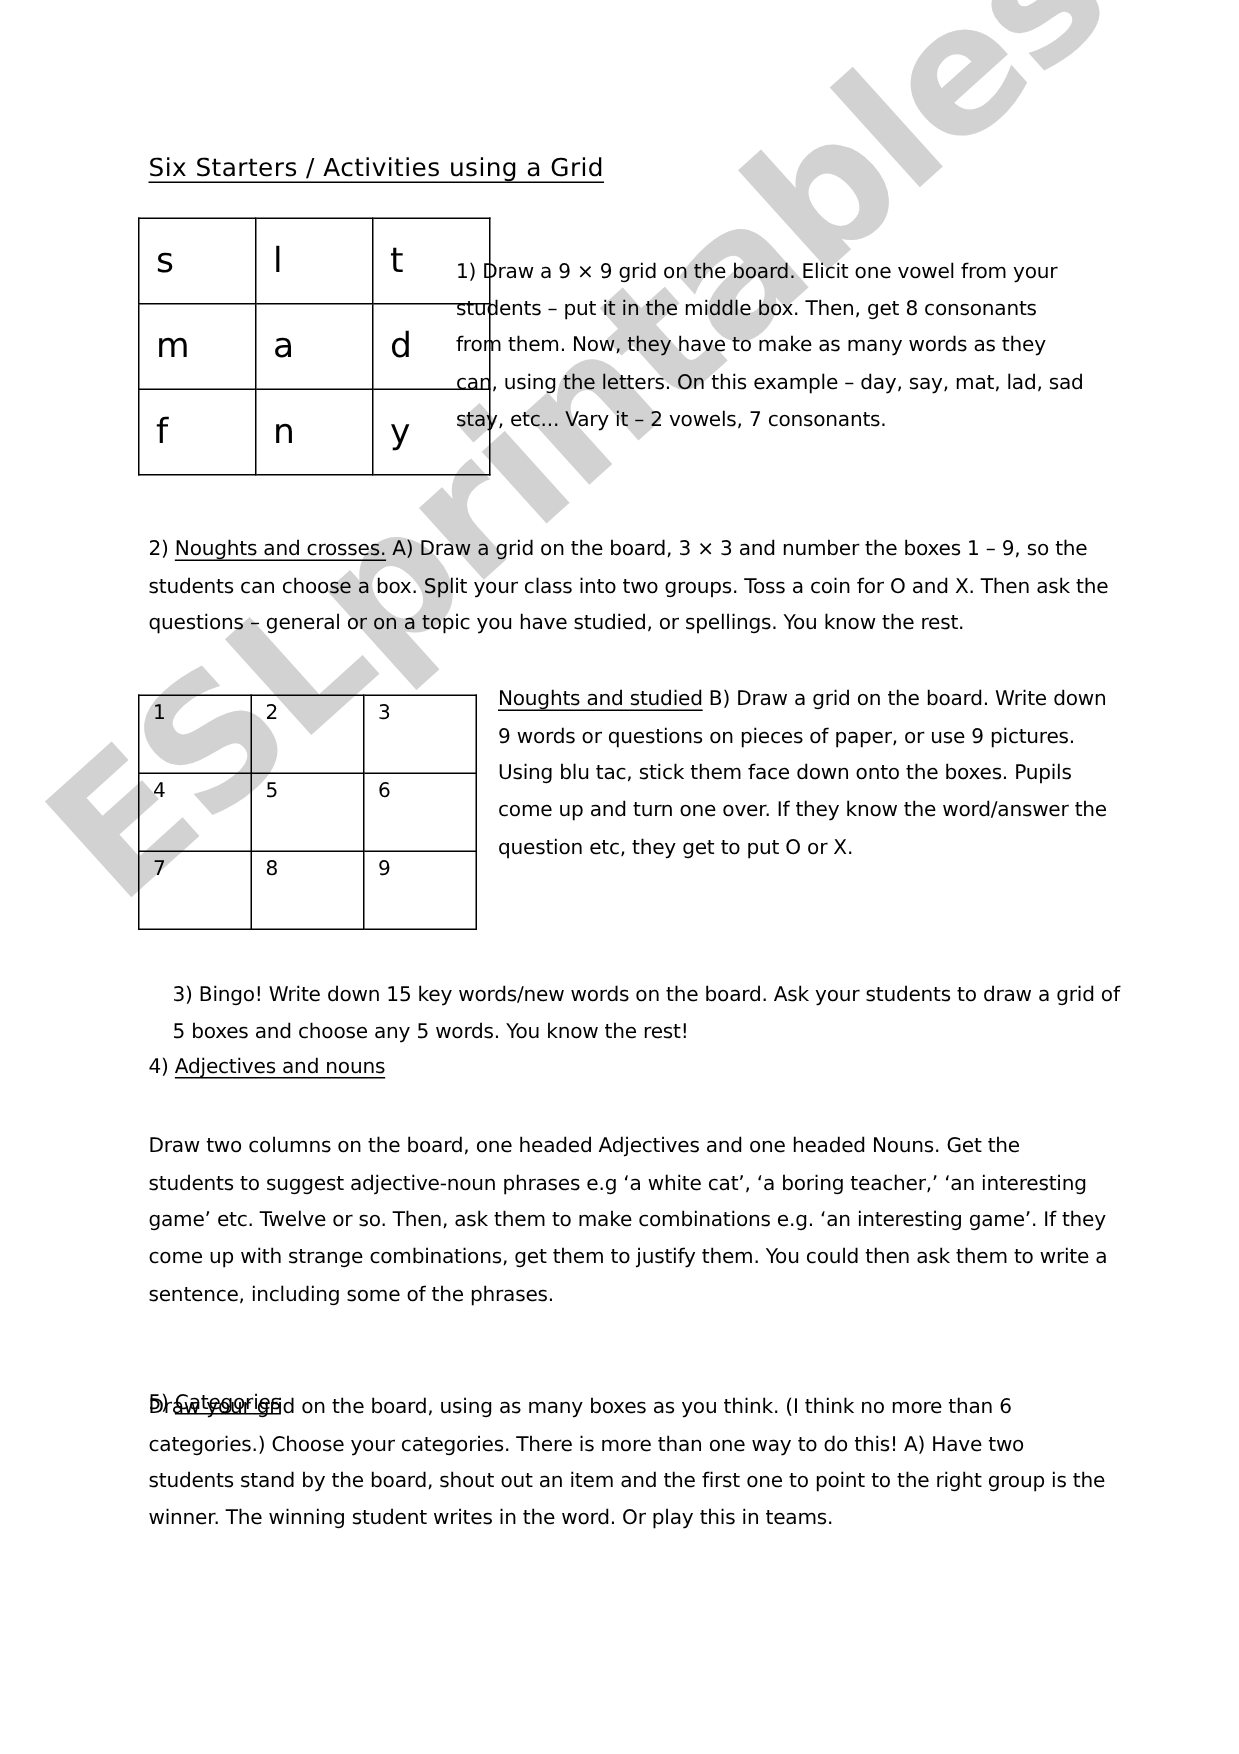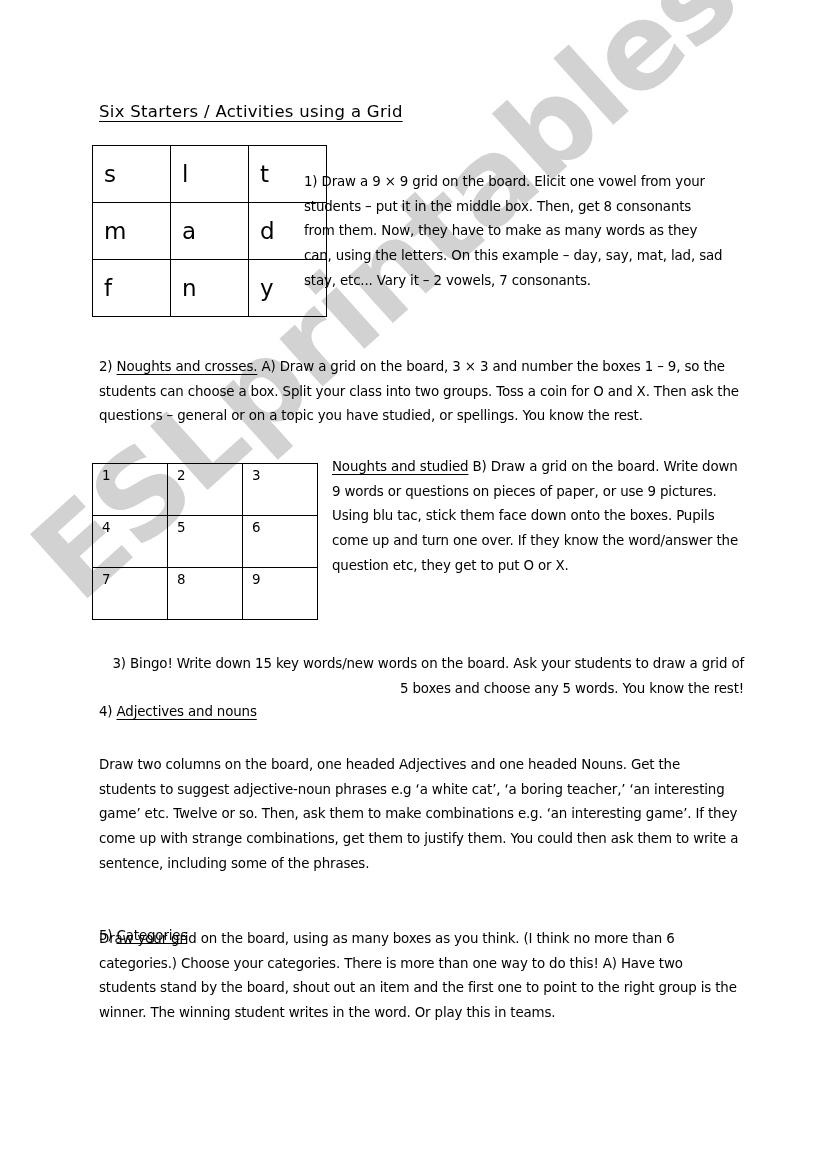--- a/index.html
+++ b/index.html
@@ -170,21 +170,21 @@
       <tr>
         <td>7</td>
         <td>8</td>
         <td>9</td>
       </tr>
     </tbody>
       </table>
 
     <div class="para" style="left:332px; top:455px; width:408px;"><span class="u">Noughts and studied</span><span> B) Draw a grid on the board. Write down 9 words or questions on pieces of paper, or use 9 pictures. Using blu tac, stick them face down onto the boxes. Pupils come up and turn one over. If they know the word/answer the question etc, they get to put O or X.</span></div>
 
-    <div class="para" style="left:104px; top:652px; width:640px;text-align:right;">3) Bingo! Write down 15 key words/new words on the board. Ask your students to draw a grid of 5 boxes and choose any 5 words. You know the rest!</div>
+    <div class="para" style="left:115px; top:652px; width:640px;">3) Bingo! Write down 15 key words/new words on the board. Ask your students to draw a grid of 5 boxes and choose any 5 words. You know the rest!</div>
 
     <div class="para" style="left:99px; top:700px; width:640px;"><span>4)</span> <span class="u">Adjectives and nouns</span></div>
 
     <div class="para" style="left:99px; top:753px; width:642px;">Draw two columns on the board, one headed Adjectives and one headed Nouns. Get the students to suggest adjective-noun phrases e.g ‘a white cat’, ‘a boring teacher,’ ‘an interesting game’ etc. Twelve or so. Then, ask them to make combinations e.g. ‘an interesting game’. If they come up with strange combinations, get them to justify them. You could then ask them to write a sentence, including some of the phrases.</div>
 
     <div class="para" style="left:99px; top:887px; width:640px;margin-top:37px;"><span>5)</span> <span class="u">Categories</span></div>
 
     <div class="para" style="left:99px; top:927px; width:642px;">Draw your grid on the board, using as many boxes as you think. (I think no more than 6 categories.)  Choose your categories. There is more than one way to do this!  A)  Have two students stand by the board, shout out an item and the first one to point to the right group is the winner. The winning student writes in the word. Or play this in teams.</div>
 
   </div>

